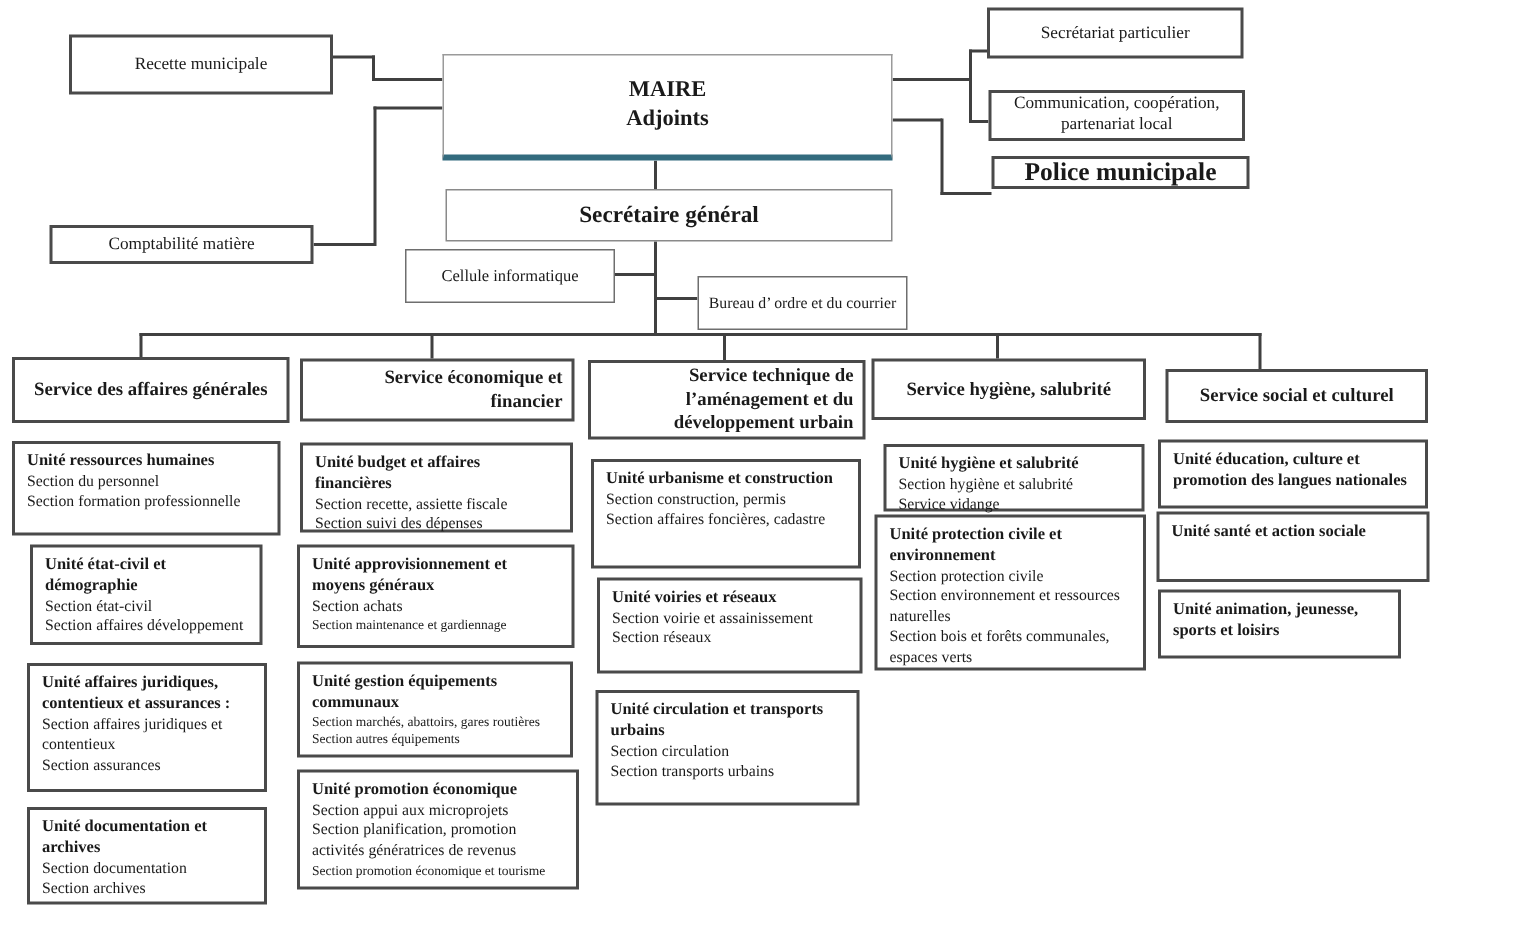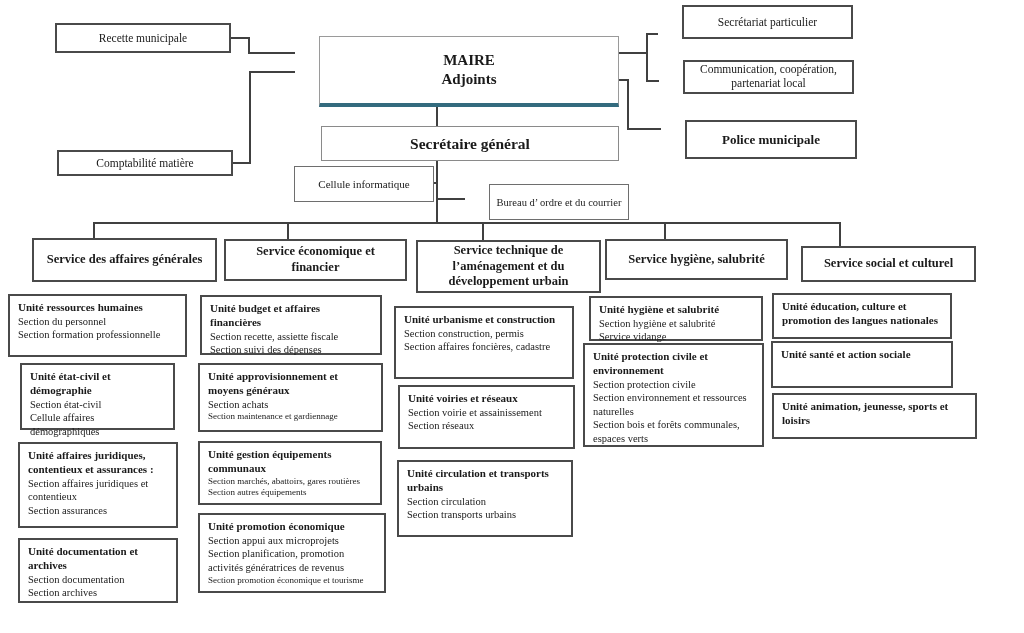--- a/index.html
+++ b/index.html
@@ -1,20 +1,20 @@
 <!DOCTYPE html>
 <html><head>
 <meta charset="utf-8">
 <style>
   html,body{margin:0;padding:0;background:#fff;}
   #stage{position:relative;width:1024px;height:633px;background:#ffffff;overflow:hidden;
          font-family:"Liberation Serif","DejaVu Serif",serif;color:#1a1a1a;}
   .box{position:absolute;box-sizing:border-box;background:#fff;border:2px solid #4a4a4a;}
   .thin{border-width:1px;border-color:#6e6e6e;}
-  .center{display:flex;flex-direction:column;align-items:center;justify-content:center;text-align:center;margin-left:24px;}
+  .center{display:flex;flex-direction:column;align-items:center;justify-content:center;text-align:right;}
   .node{font-size:11.5px;}
   .maire{font-size:15px;font-weight:bold;line-height:1.25;border:1px solid #9a9a9a;border-bottom:4px solid #336b7e;}
   .sg{font-size:15.5px;font-weight:bold;border:1px solid #8a8a8a;}
   .svc{font-size:12.5px;font-weight:bold;line-height:1.25;padding:2px 6px;}
   .unit{font-size:10.5px;line-height:1.3;padding:5px 7px 4px 8px;}
   .unit .t{font-weight:bold;font-size:11px;line-height:1.25;}
   .unit .s{font-size:10.5px;}
   .unit .sm{font-size:9px;}
   .b{font-weight:bold;}
   .ln{position:absolute;background:#404040;}
@@ -41,21 +41,21 @@
   <div class="ln" style="left: 436px; top: 160px; width: 2px; height: 64px; background: rgb(64, 64, 64);"></div>
   <div class="ln" style="left: 410px; top: 182px; width: 27px; height: 2px; background: rgb(64, 64, 64);"></div>
   <div class="ln" style="left: 437px; top: 198px; width: 28px; height: 2px; background: rgb(64, 64, 64);"></div>
   <div class="ln" style="left: 93px; top: 222px; width: 748px; height: 2px; background: rgb(64, 64, 64);"></div>
   <div class="ln" style="left: 93px; top: 222px; width: 2px; height: 17px; background: rgb(64, 64, 64);"></div>
   <div class="ln" style="left: 287px; top: 222px; width: 2px; height: 18px; background: rgb(64, 64, 64);"></div>
   <div class="ln" style="left: 482px; top: 222px; width: 2px; height: 19px; background: rgb(64, 64, 64);"></div>
   <div class="ln" style="left: 664px; top: 222px; width: 2px; height: 18px; background: rgb(64, 64, 64);"></div>
   <div class="ln" style="left: 839px; top: 222px; width: 2px; height: 25px; background: rgb(64, 64, 64);"></div>
 
-  <div class="box center node" style="left:31px;top:23px;width:176px;height:30px">
+  <div class="box center node" style="left:46px;top:23px;width:176px;height:40px">
     <span>Recette municipale</span>
   </div>
 
   <div class="box center node" style="left:33px;top:150px;width:176px;height:26px">
     <span>Comptabilité matière</span>
   </div>
 
   <div class="box center maire" style="left: 295px; top: 36px; width: 300px; height: 71px; border-bottom-color: rgb(51, 107, 126);">
     <span>MAIRE</span>
     <span>Adjoints</span>
@@ -63,21 +63,21 @@
 
   <div class="box center node" style="left:658px;top:5px;width:171px;height:34px">
     <span>Secrétariat particulier</span>
   </div>
 
   <div class="box center node" style="left:659px;top:60px;width:171px;height:34px;line-height:1.2">
     <span>Communication, coopération,</span>
     <span>partenariat local</span>
   </div>
 
-  <div class="box center node b" style="left:661px;top:120px;width:172px;height:39px;font-size:13px">
+  <div class="box center node b" style="left:661px;top:104px;width:172px;height:22px;font-size:17px">
     <span>Police municipale</span>
   </div>
 
   <div class="box center sg" style="left:297px;top:126px;width:298px;height:35px">
     <span>Secrétaire général</span>
   </div>
 
   <div class="box center node thin" style="left:270px;top:166px;width:140px;height:36px;font-size:11px">
     <span>Cellule informatique</span>
   </div>
@@ -103,21 +103,21 @@
   </div>
 
   <div class="box unit" style="left:8px;top:294px;width:179px;height:63px">
     <div class="t">Unité ressources humaines</div>
     <div class="s">Section du personnel</div>
     <div class="s">Section formation professionnelle</div>
   </div>
   <div class="box unit" style="left:20px;top:363px;width:155px;height:67px">
     <div class="t">Unité état-civil et démographie</div>
     <div class="s">Section état-civil</div>
-    <div class="s">Cellule affaires démographiques</div>
+    <div class="s">Section affaires développement</div>
   </div>
   <div class="box unit" style="left:18px;top:442px;width:160px;height:86px">
     <div class="t">Unité affaires juridiques, contentieux et assurances :</div>
     <div class="s">Section affaires juridiques et contentieux</div>
     <div class="s">Section assurances</div>
   </div>
   <div class="box unit" style="left:18px;top:538px;width:160px;height:65px">
     <div class="t">Unité documentation et archives</div>
     <div class="s">Section documentation</div>
     <div class="s">Section archives</div>
@@ -172,17 +172,17 @@
     <div class="s">Section environnement et ressources naturelles</div>
     <div class="s">Section bois et forêts communales, espaces verts</div>
   </div>
 
   <div class="box unit" style="left:772px;top:293px;width:180px;height:46px">
     <div class="t">Unité éducation, culture et promotion des langues nationales</div>
   </div>
   <div class="box unit" style="left:771px;top:341px;width:182px;height:47px">
     <div class="t">Unité santé et action sociale</div>
   </div>
-  <div class="box unit" style="left:772px;top:393px;width:205px;height:46px">
+  <div class="box unit" style="left:772px;top:393px;width:162px;height:46px">
     <div class="t">Unité animation, jeunesse, sports et loisirs</div>
   </div>
 
 </div>
 
 </body></html>

